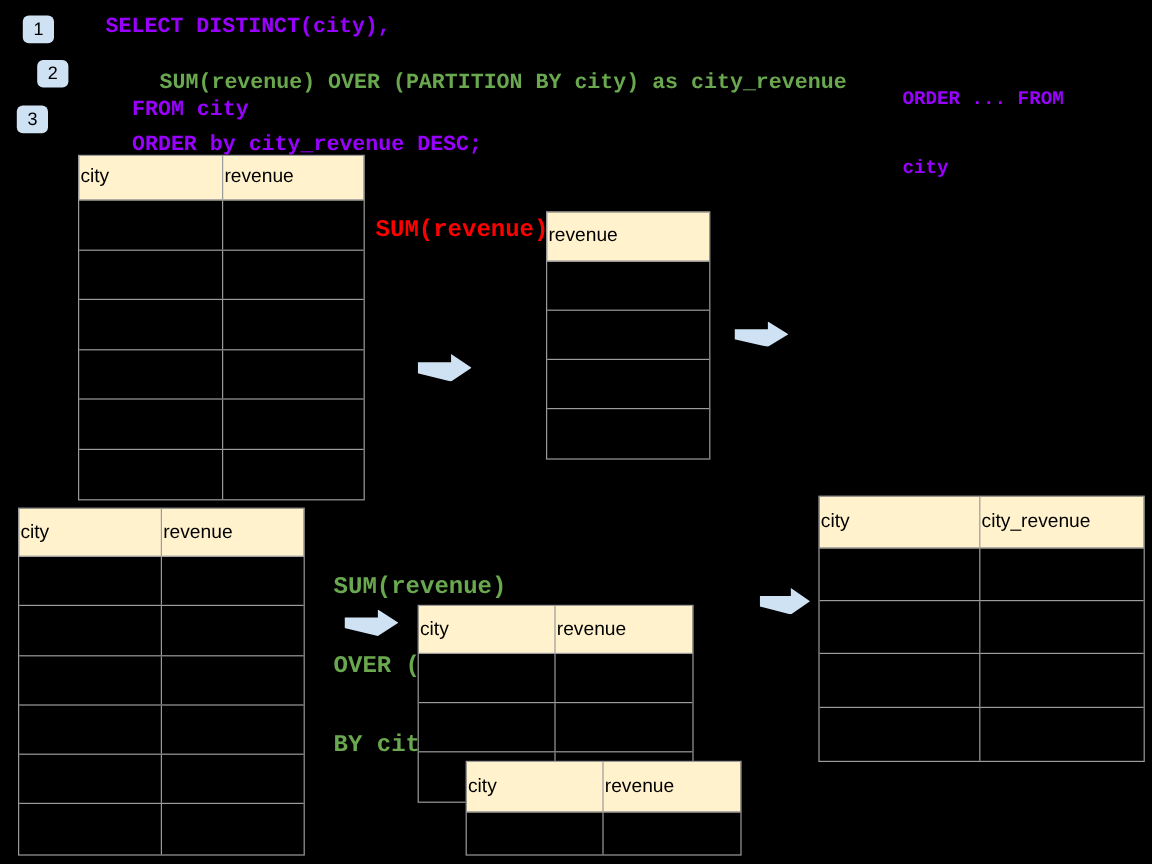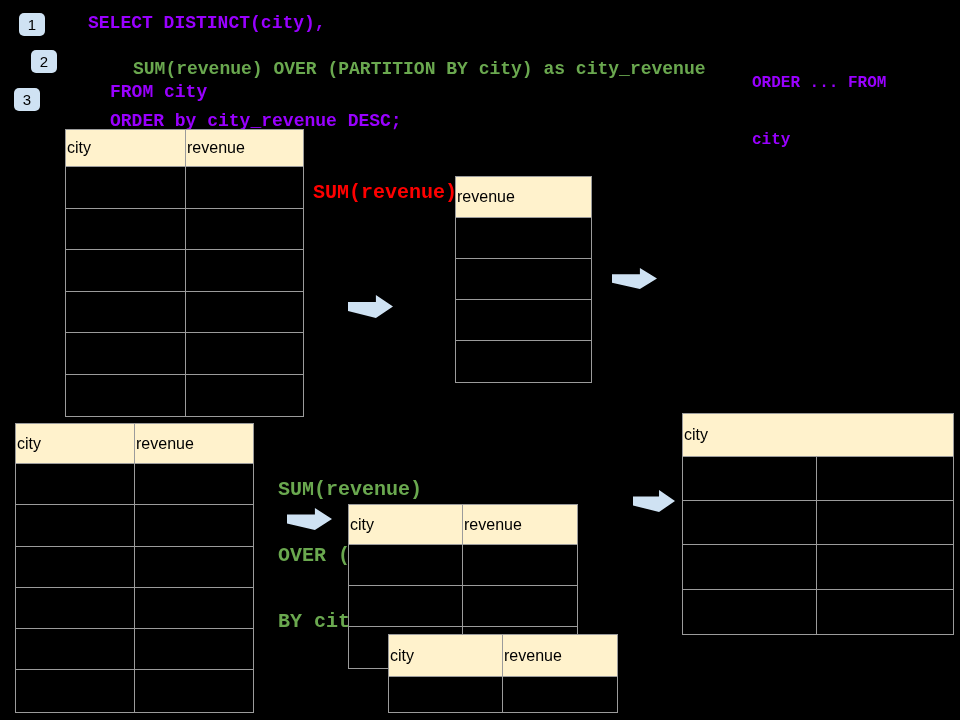--- a/index.html
+++ b/index.html
@@ -197,20 +197,21 @@
         <div class="trow" style="height: 35px;">
           <div class="tcell" style="width: 114px;"></div>
           <div class="tcell"></div>
         </div>
       </div>
   </div>
 
   <div class="tbl" style="left:682px;top:413px;width:272px">
     <div class="hrow" style="height:43px">
       <div class="hcell" style="width:134px">city</div>
+      <div class="hcell">city_revenue</div>
     </div>
     <div class="tbody">
         <div class="trow" style="height: 44.2px;">
           <div class="tcell" style="width: 134px;"></div>
           <div class="tcell"></div>
         </div>
         <div class="trow" style="height: 44.2px;">
           <div class="tcell" style="width: 134px;"></div>
           <div class="tcell"></div>
         </div>

